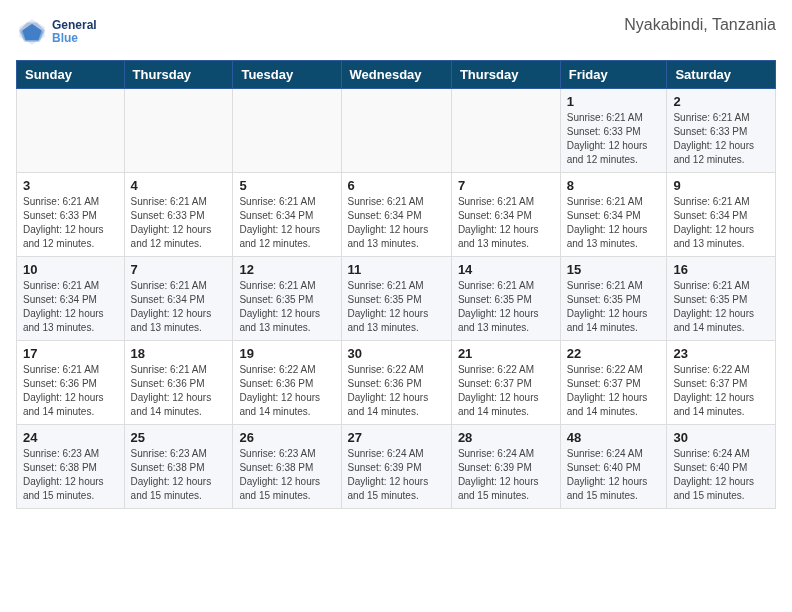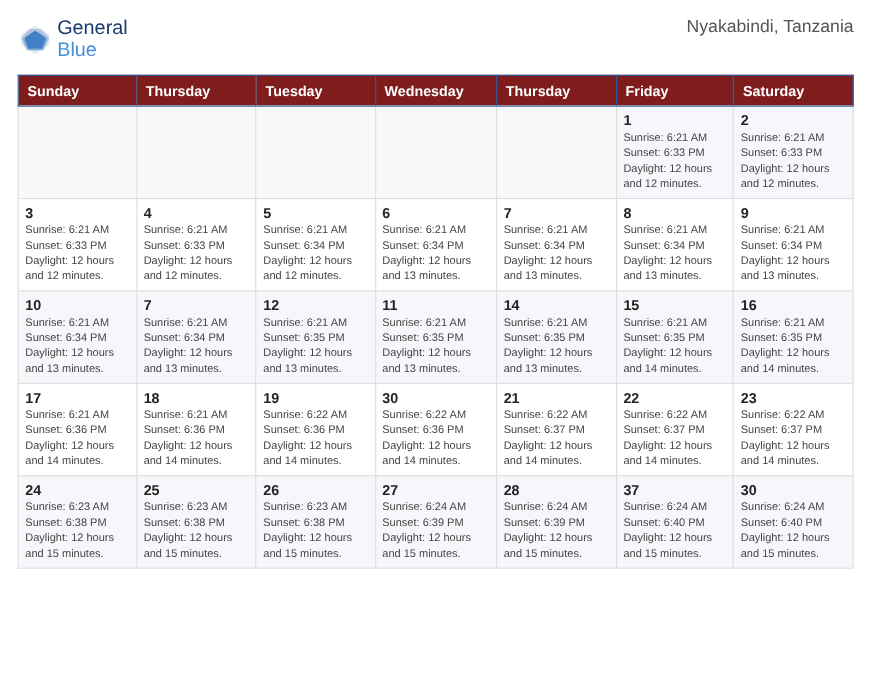--- a/index.html
+++ b/index.html
@@ -15,22 +15,22 @@
       justify-content: space-between;
       align-items: flex-start;
       margin-bottom: 12px;
     }
     .logo {
       display: flex;
       align-items: center;
       gap: 4px;
     }
     .logo-text {
-      font-size: 18px;
-      font-weight: normal;
+      font-size: 12px;
+      font-weight: bold;
       color: #1a3a6b;
       line-height: 1.1;
     }
     .logo-text span {
       color: #4a90d9;
     }
     .logo-icon {
       width: 32px;
       height: 32px;
     }
@@ -44,21 +44,21 @@
     }
     .location {
       font-size: 16px;
       color: #555;
     }
     .calendar {
       width: 100%;
       border-collapse: collapse;
     }
     .calendar th {
-      background: #7f1d1d;
+      background: #0c4a6e;
       color: #fff;
       font-size: 13px;
       font-weight: bold;
       padding: 6px 8px;
       text-align: left;
       border: 1px solid #2d5a9e;
     }
     .calendar td {
       vertical-align: top;
       padding: 5px 6px;
@@ -329,21 +329,21 @@
 and 15 minutes.</div>
         </td>
         <td>
           <span class="day-number">28</span>
           <div class="day-info" style="white-space: pre-line;">Sunrise: 6:24 AM
 Sunset: 6:39 PM
 Daylight: 12 hours
 and 15 minutes.</div>
         </td>
         <td>
-          <span class="day-number">37</span>
+          <span class="day-number">48</span>
           <div class="day-info" style="white-space: pre-line;">Sunrise: 6:24 AM
 Sunset: 6:40 PM
 Daylight: 12 hours
 and 15 minutes.</div>
         </td>
         <td>
           <span class="day-number">30</span>
           <div class="day-info" style="white-space: pre-line;">Sunrise: 6:24 AM
 Sunset: 6:40 PM
 Daylight: 12 hours

